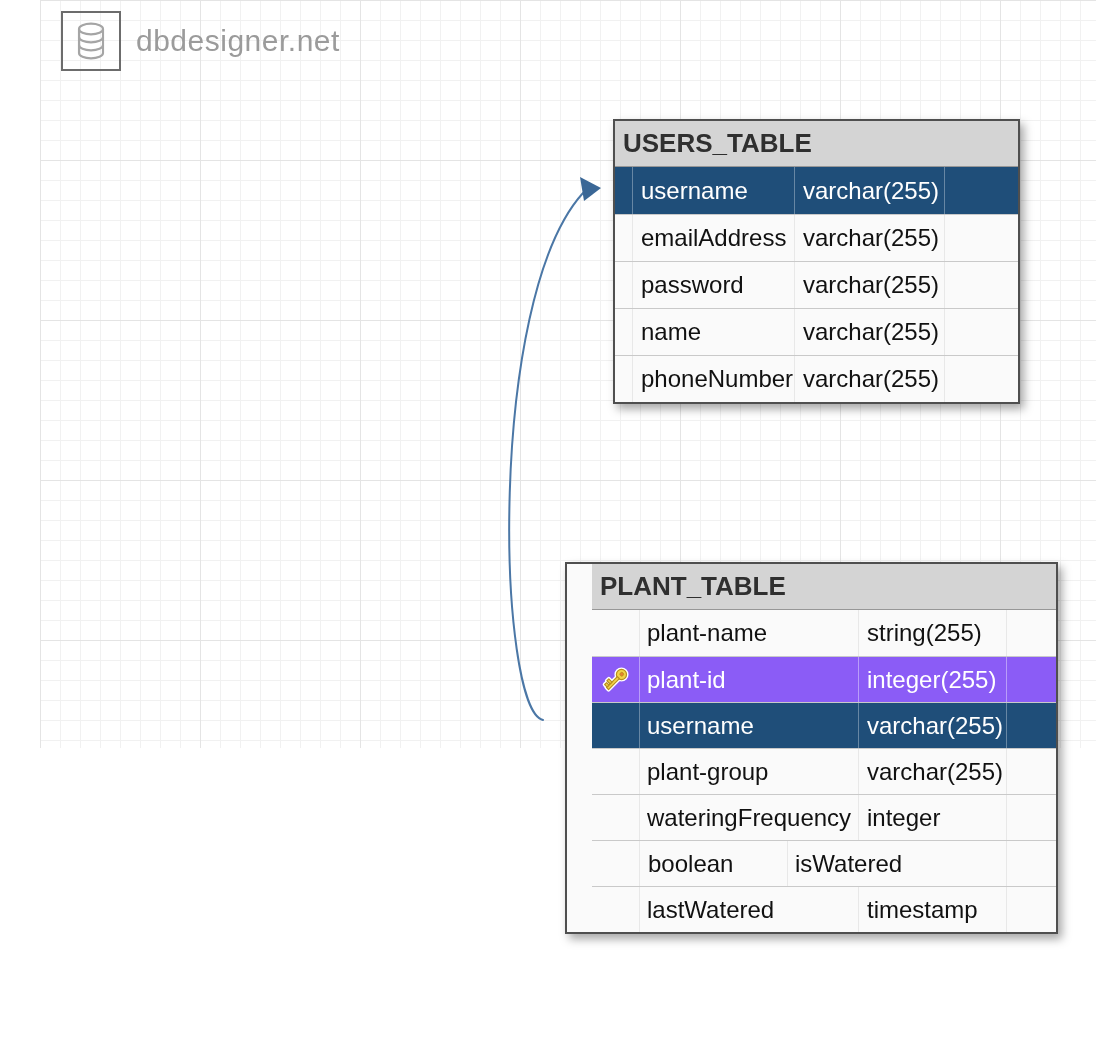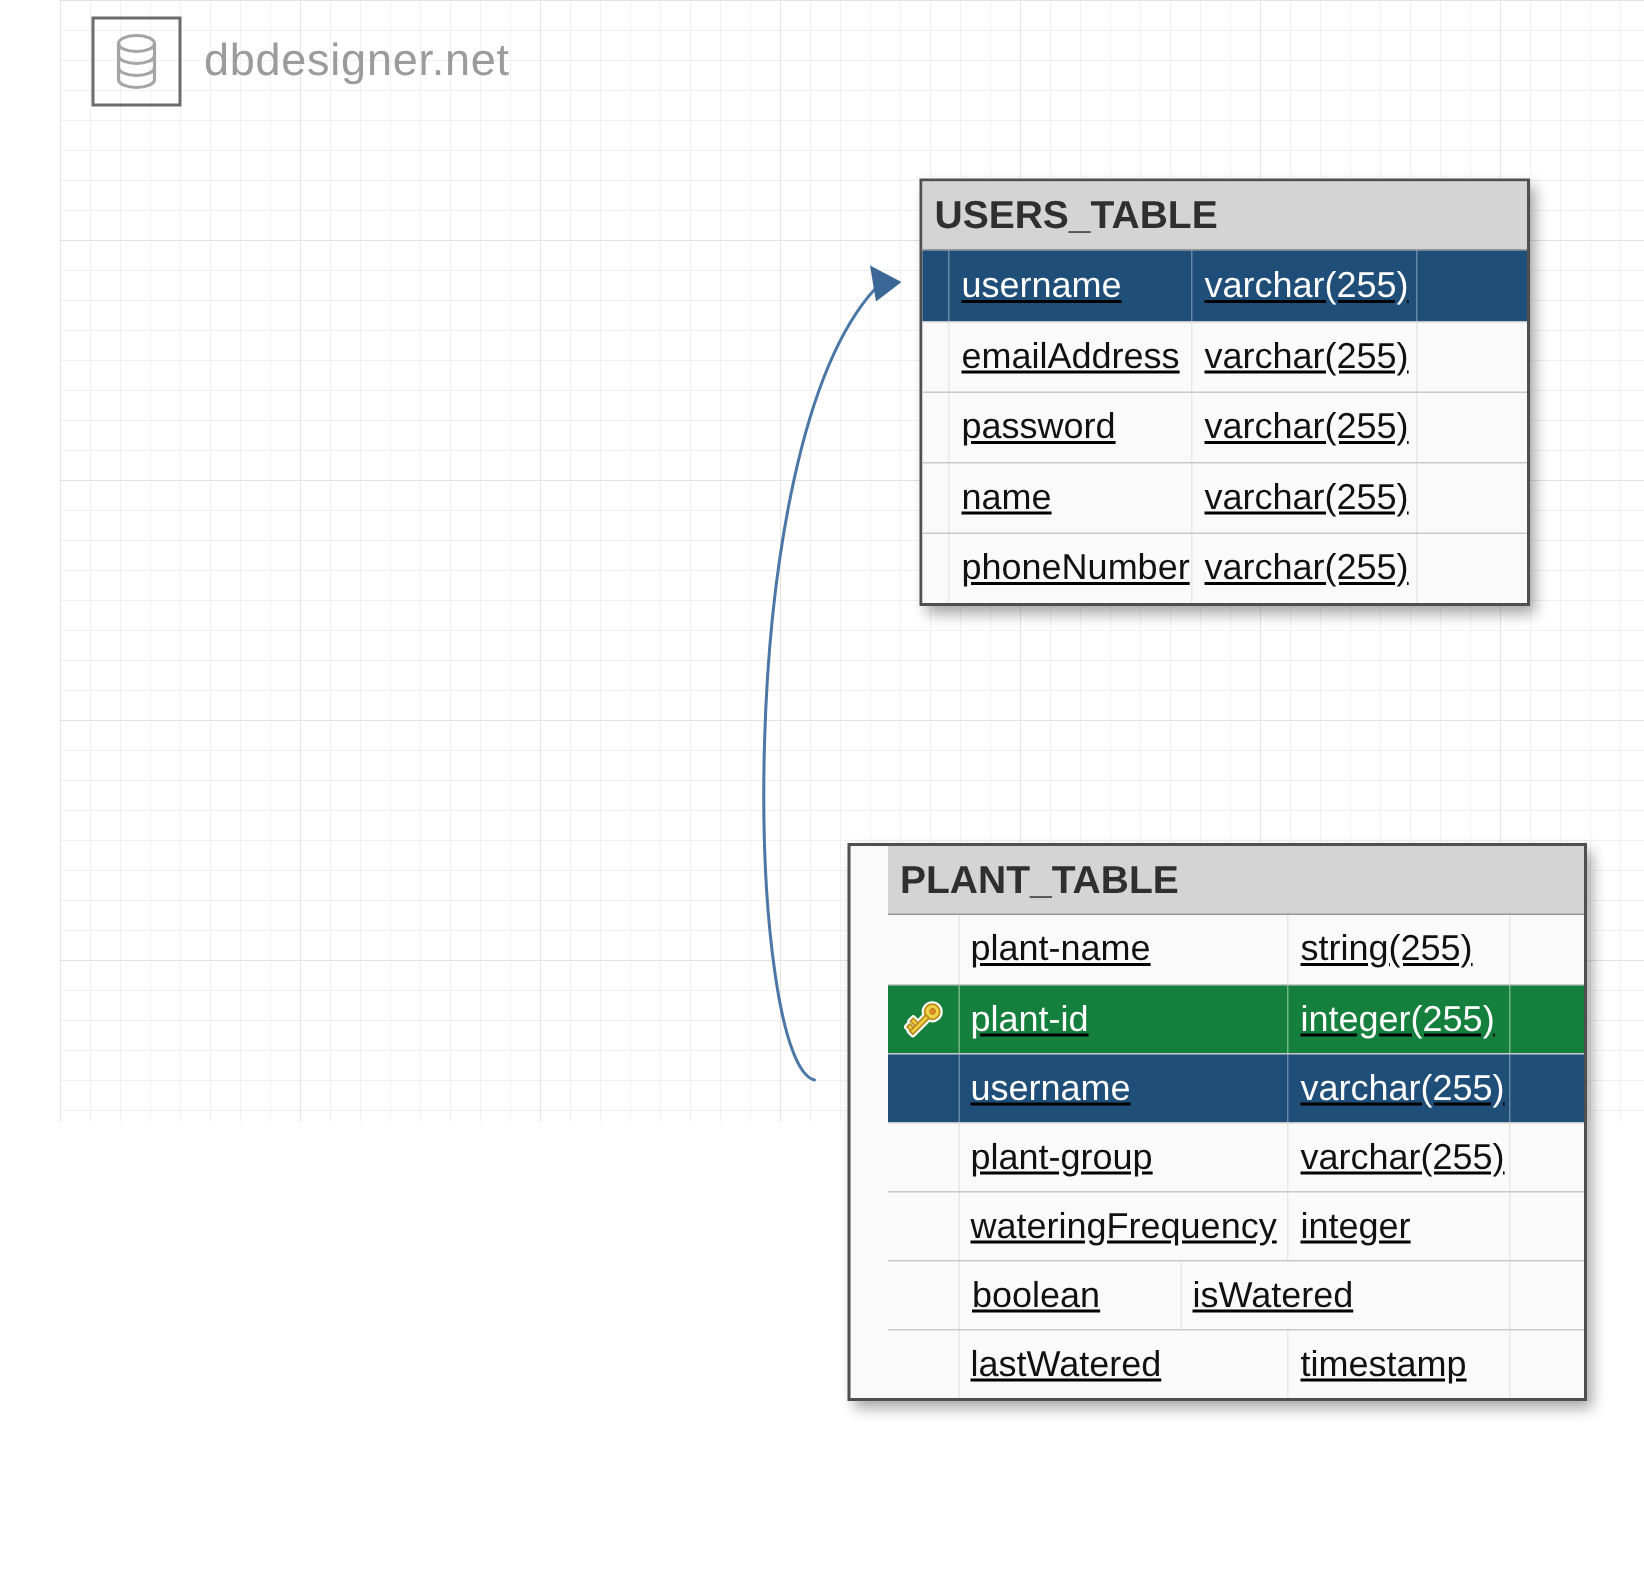--- a/index.html
+++ b/index.html
@@ -41,21 +41,21 @@
   }
   .table-header {
     height: 46px;
     background: #d4d4d4;
     border-bottom: 1px solid #979797;
     display: flex; align-items: center;
     padding: 0 8px;
   }
   .table-title { font-size: 26px; font-weight: bold; color: #2f2f2f; }
 
-  .trow { display: flex; align-items: stretch; background: #fafafa; text-decoration: underline; }
+  .trow { display: flex; align-items: stretch; background: #fafafa; }
   .trow + .trow { border-top: 1px solid #c9c9c9; }
   .t-users .trow { height: 47px; }
   .t-plant .trow { height: 46px; }
 
   .cell {
     display: flex; align-items: center;
     font-size: 24px; color: #111111;
     border-right: 1px solid rgba(0,0,0,0.07);
     overflow: hidden; white-space: nowrap;
   }
@@ -64,21 +64,21 @@
 
   .t-users .cell.icon { width: 18px; }
   .t-users .cell.name { width: 162px; padding-left: 8px; }
   .t-users .cell.type { width: 150px; padding-left: 8px; }
 
   .t-plant .cell.icon { width: 48px; }
   .t-plant .cell.name { width: 219px; padding-left: 7px; }
   .t-plant .cell.type { width: 148px; padding-left: 8px; text-align: right; }
 
   .row-blue   { background: #1f4e79; }
-  .row-orange { background: #15803d; }
+  .row-orange { background: #8b5cf6; }
   .row-blue .cell, .row-orange .cell { color: #ffffff; }
   .row-blue .cell   { border-right-color: rgba(255,255,255,0.32); }
   .row-orange .cell { border-right-color: rgba(255,255,255,0.40); }
 
   #users-table { left: 573px; top: 119px; width: 407px; }
   #plant-table { left: 525px; top: 562px; width: 493px; padding-left: 25px; }
 </style>
 </head>
 <body>
 

